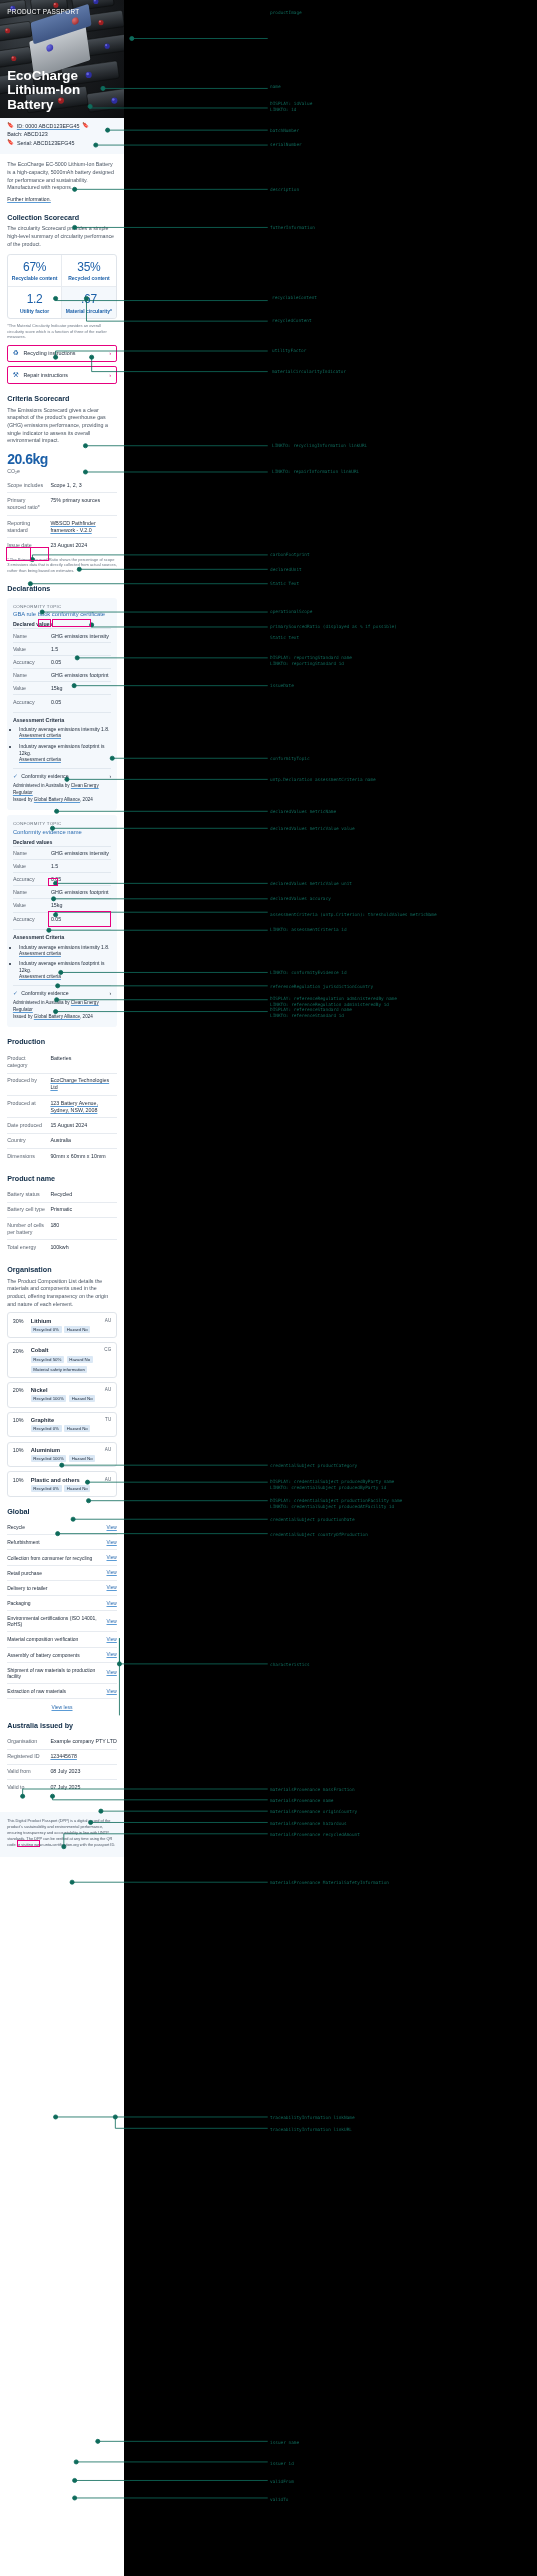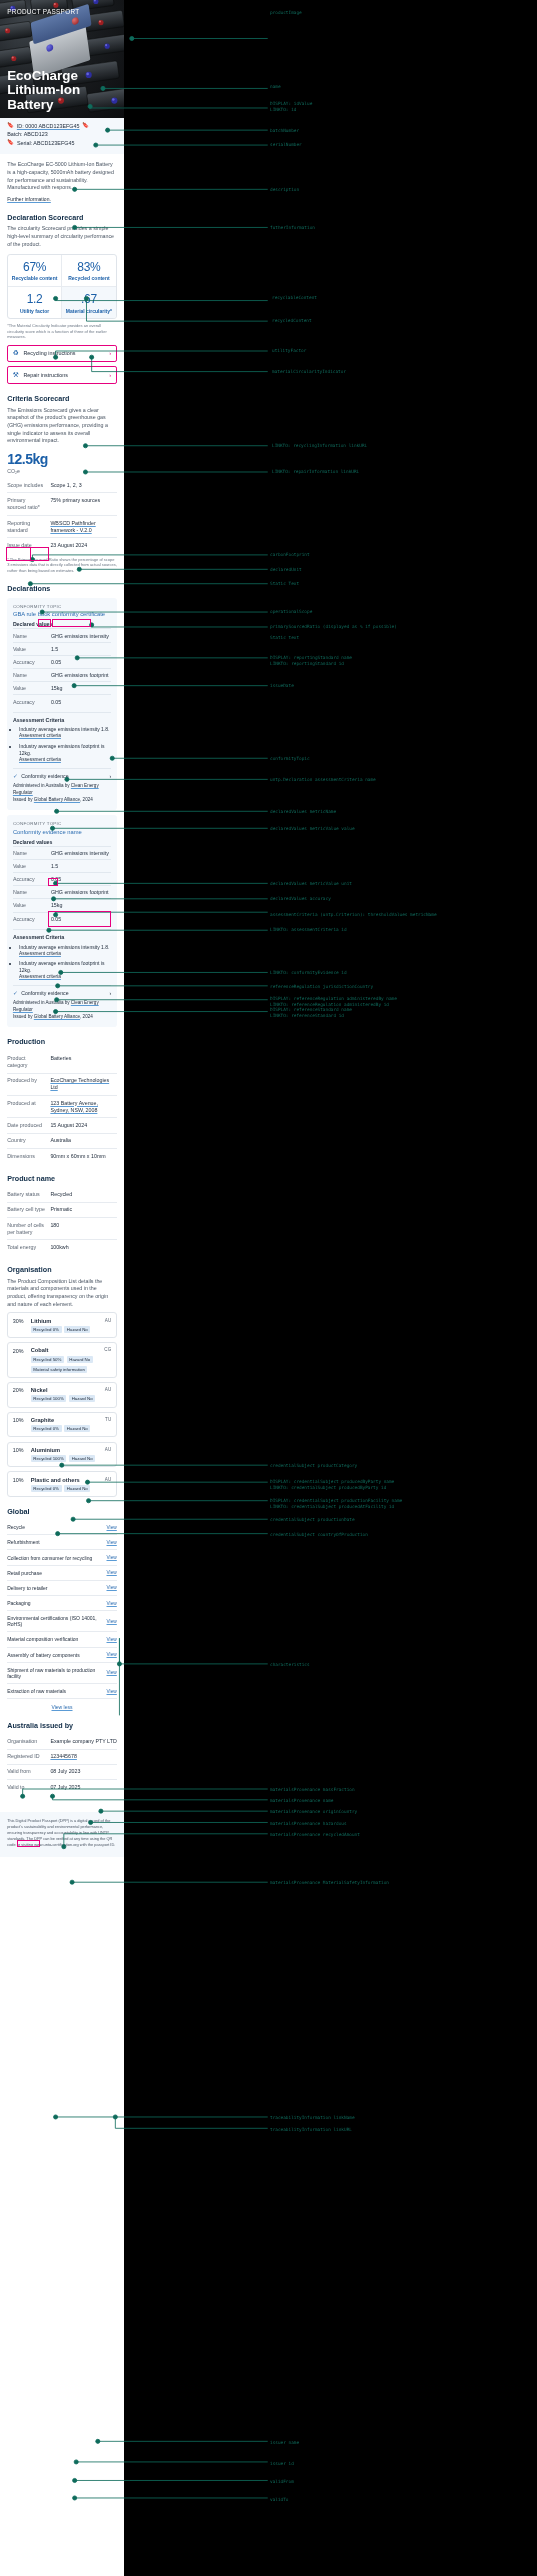--- a/index.html
+++ b/index.html
@@ -209,29 +209,29 @@
       <span class="idtxt">Serial: ABCD123EFG45</span>
     </div>
   </div>
 
   <div class="pbody">
     
     <p class="para">The EcoCharge EC-5000 Lithium-Ion Battery is a high-capacity, 5000mAh battery designed for performance and sustainability. Manufactured with respons...</p>
     <span class="linklike" style="margin-top:3.6px;">Further information.</span>
 
     
-    <h2 class="sec">Declaration Scorecard</h2>
+    <h2 class="sec">Collection Scorecard</h2>
     <p class="para">The circularity Scorecard provides a simple high-level summary of circularity performance of the product.</p>
     <div class="scoregrid">
       <div class="scorecell">
         <div class="bignum">67%</div>
         <div class="scorelabel">Recyclable content</div>
       </div>
       <div class="scorecell">
-        <div class="bignum">83%</div>
+        <div class="bignum">35%</div>
         <div class="scorelabel">Recycled content</div>
       </div>
       <div class="scorecell">
         <div class="bignum">1.2</div>
         <div class="scorelabel">Utility factor</div>
       </div>
       <div class="scorecell alt">
         <div class="bignum">.67</div>
         <div class="scorelabel">Material circularity*</div>
       </div>
@@ -246,21 +246,21 @@
     <div class="actionrow">
       <span class="recicon">⚒</span>
       <span>Repair instructions</span>
       <span class="chev">›</span>
     </div>
 
     
     <h2 class="sec">Criteria Scorecard</h2>
     <p class="para">The Emissions Scorecard gives a clear snapshot of the product's greenhouse gas (GHG) emissions performance, providing a single indicator to assess its overall environmental impact.</p>
     <div class="emis">
-      <span class="emisnum">12.5</span>
+      <span class="emisnum">20.6</span>
       <span class="emisunit">kg</span>
     </div>
     <div class="emissub">CO₂e</div>
 
     <div class="kv">
       <div class="kvrow">
         <div class="kvk">Scope includes</div>
         <div class="kvv">Scope 1, 2, 3</div>
       </div>
       <div class="kvrow">

